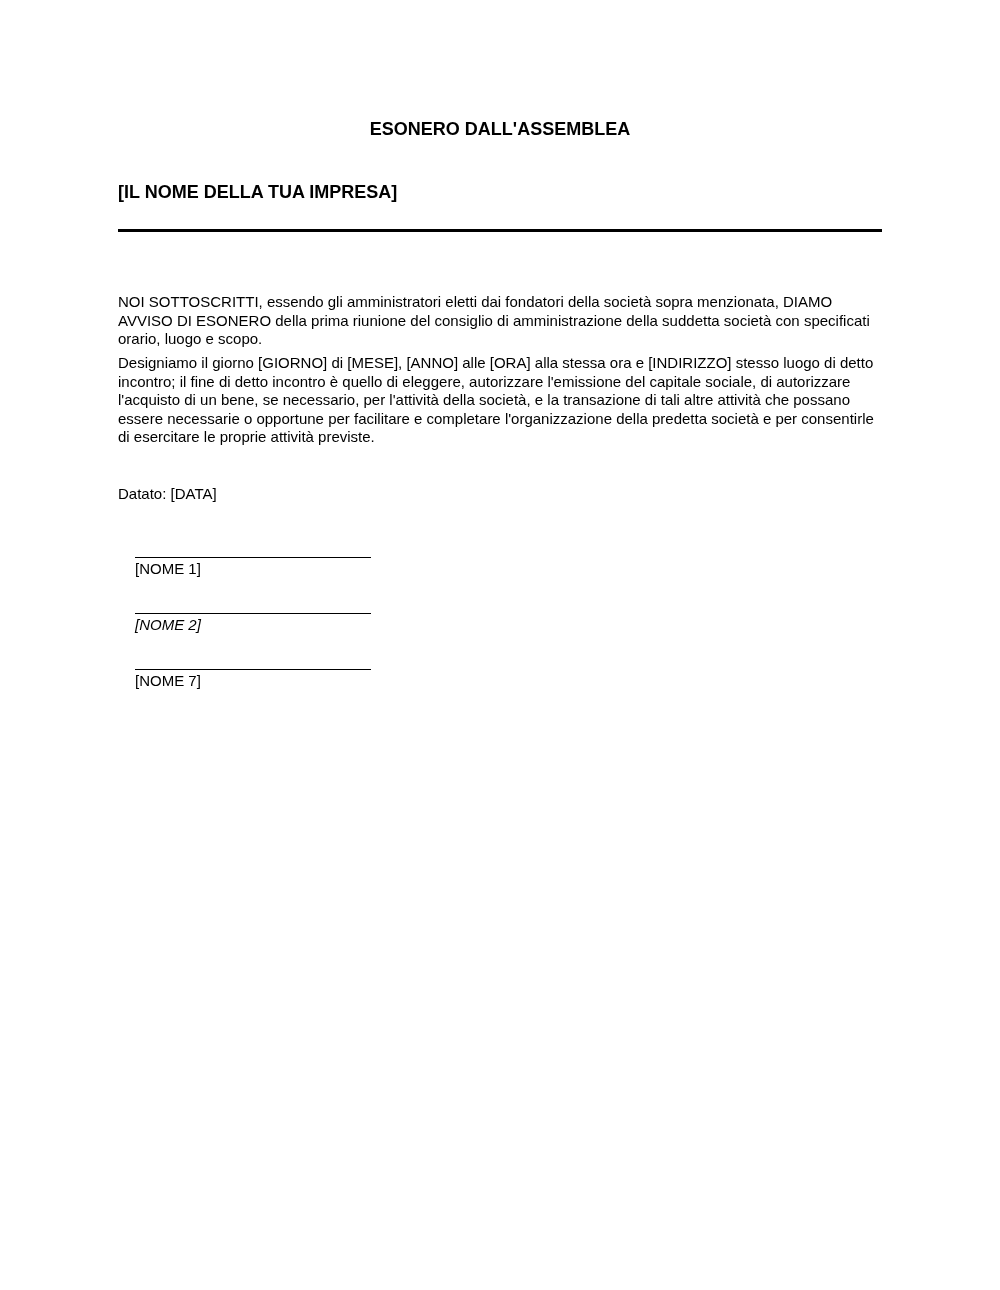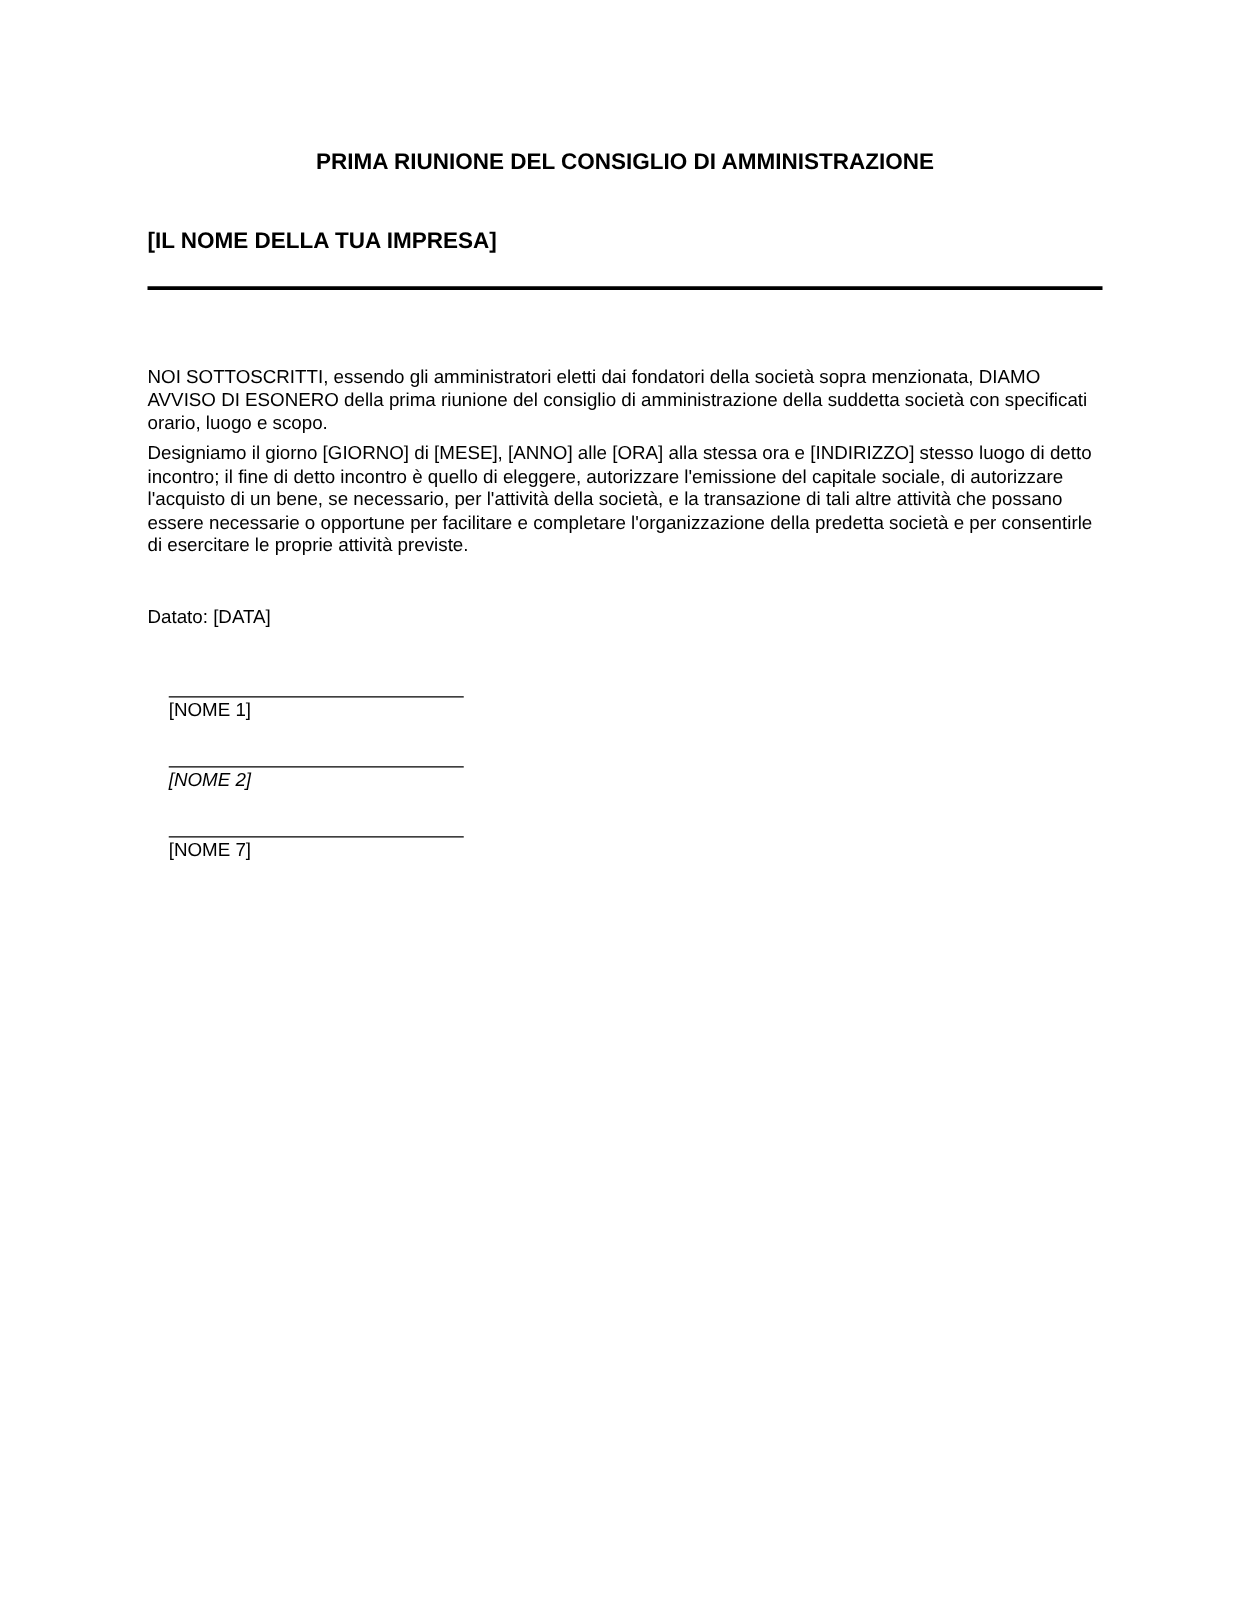--- a/index.html
+++ b/index.html
@@ -82,21 +82,21 @@
     }
     .sig1 { top: 557px; }
     .sig2 { top: 613px; font-style: italic; }
     .sig3 { top: 669px; }
   </style>
 </head>
 <body>
 
 <div class="page">
   <div class="title-block">
-    <div>PRIMA RIUNIONE DEL CONSIGLIO DI AMMINISTRAZIONE</div>
+    <div>ESONERO DALL'ASSEMBLEA</div>
   </div>
   <div class="company">[IL NOME DELLA TUA IMPRESA]</div>
   <div class="rule"></div>
 
   <div class="para para1">NOI SOTTOSCRITTI, essendo gli amministratori eletti dai fondatori della società sopra menzionata, DIAMO AVVISO DI ESONERO della prima riunione del consiglio di amministrazione della suddetta società con specificati orario, luogo e scopo.</div>
   <div class="para para2">Designiamo il giorno [GIORNO] di [MESE], [ANNO] alle [ORA] alla stessa ora e [INDIRIZZO] stesso luogo di detto incontro; il fine di detto incontro è quello di eleggere, autorizzare l'emissione del capitale sociale, di autorizzare l'acquisto di un bene, se necessario, per l'attività della società, e la transazione di tali altre attività che possano essere necessarie o opportune per facilitare e completare l'organizzazione della predetta società e per consentirle di esercitare le proprie attività previste.</div>
 
   <div class="dated">Datato:  [DATA]</div>
 
   <div class="sig sig1">

